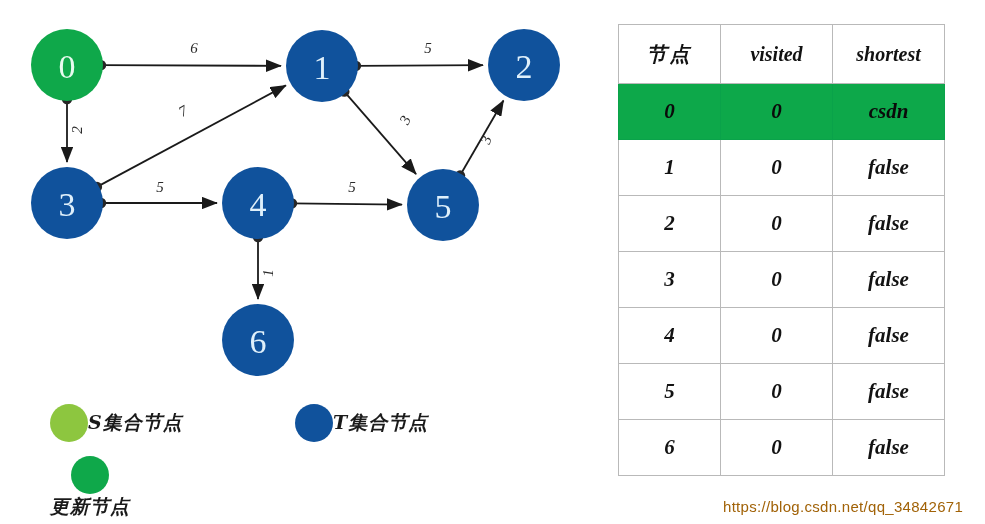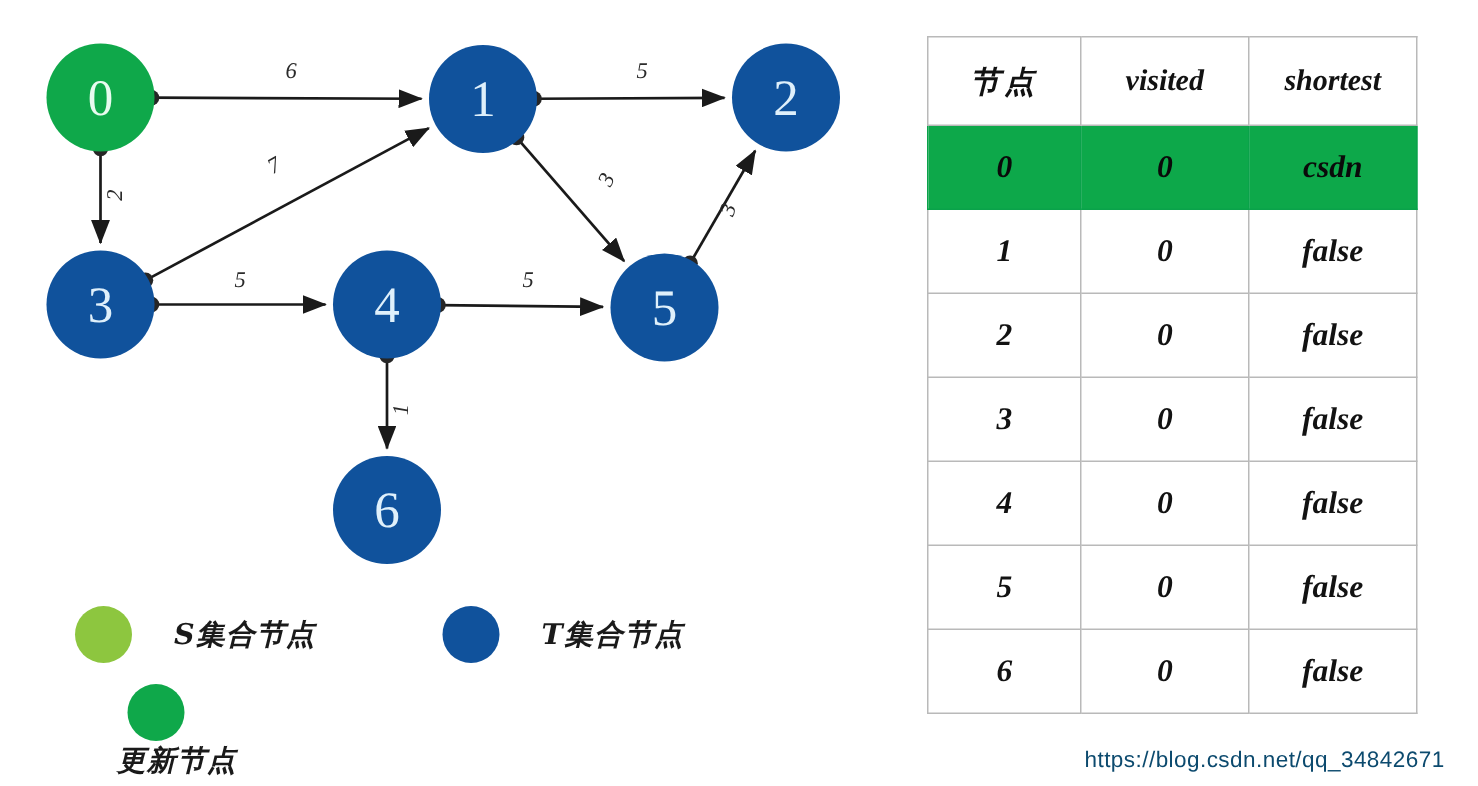--- a/index.html
+++ b/index.html
@@ -72,21 +72,20 @@
   .legend-row.r2 { left: 245px; top: 0px; text-align: center; }
   .legend-row.r3 { left: 0px;   top: 52px; flex-direction: column; }
 
   .legend-swatch {
     width: 38px;
     height: 38px;
     border-radius: 50%;
     flex: 0 0 auto;
   }
   .legend-text {
-    margin-left: 28px;
     font-family: "DejaVu Serif", "Liberation Serif", serif;
     font-size: 19px;
     font-weight: bold;
     font-style: italic;
     color: #1a1a1a;
     white-space: nowrap;
     letter-spacing: 1px;
   }
 
   
@@ -131,21 +130,21 @@
     border-color: #0aa24a;
   }
 
   
   #watermark {
     position: absolute;
     left: 723px;
     top: 498px;
     font-family: "Liberation Sans", "DejaVu Sans", sans-serif;
     font-size: 15px;
-    color: #0c4a6e;
+    color: #a16207;
     white-space: nowrap;
     letter-spacing: 0.3px;
     pointer-events: none;
   }
 </style>
 </head>
 <body>
 
 <div id="graph-panel">
   <svg id="graph-svg" width="610" height="400">

